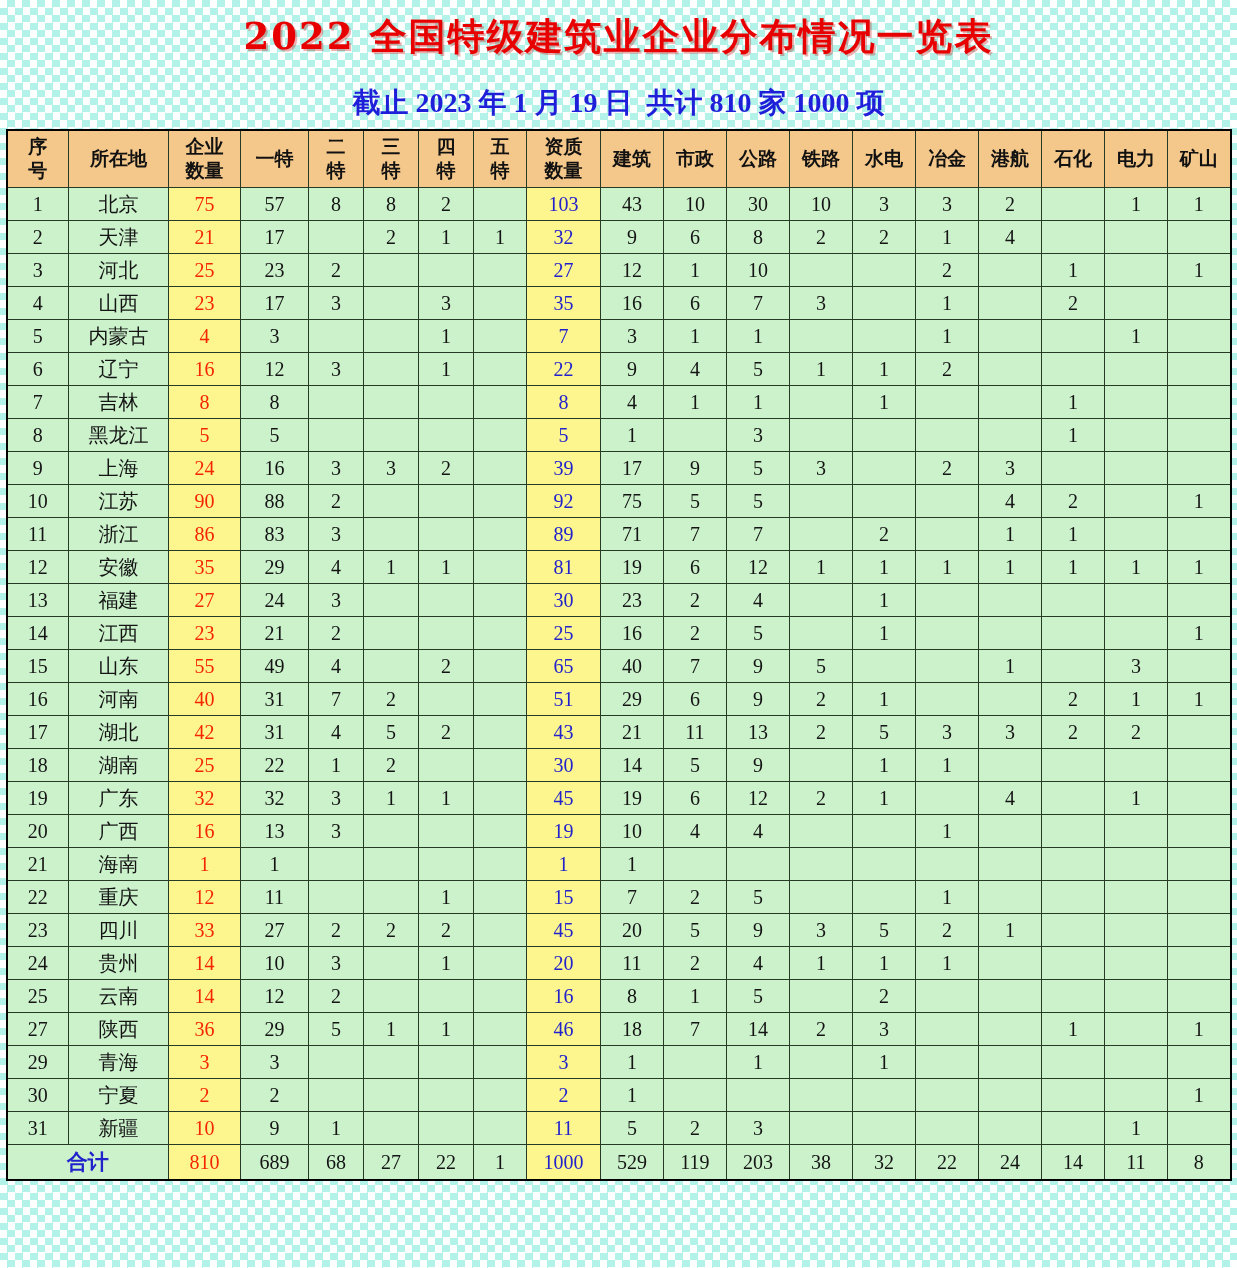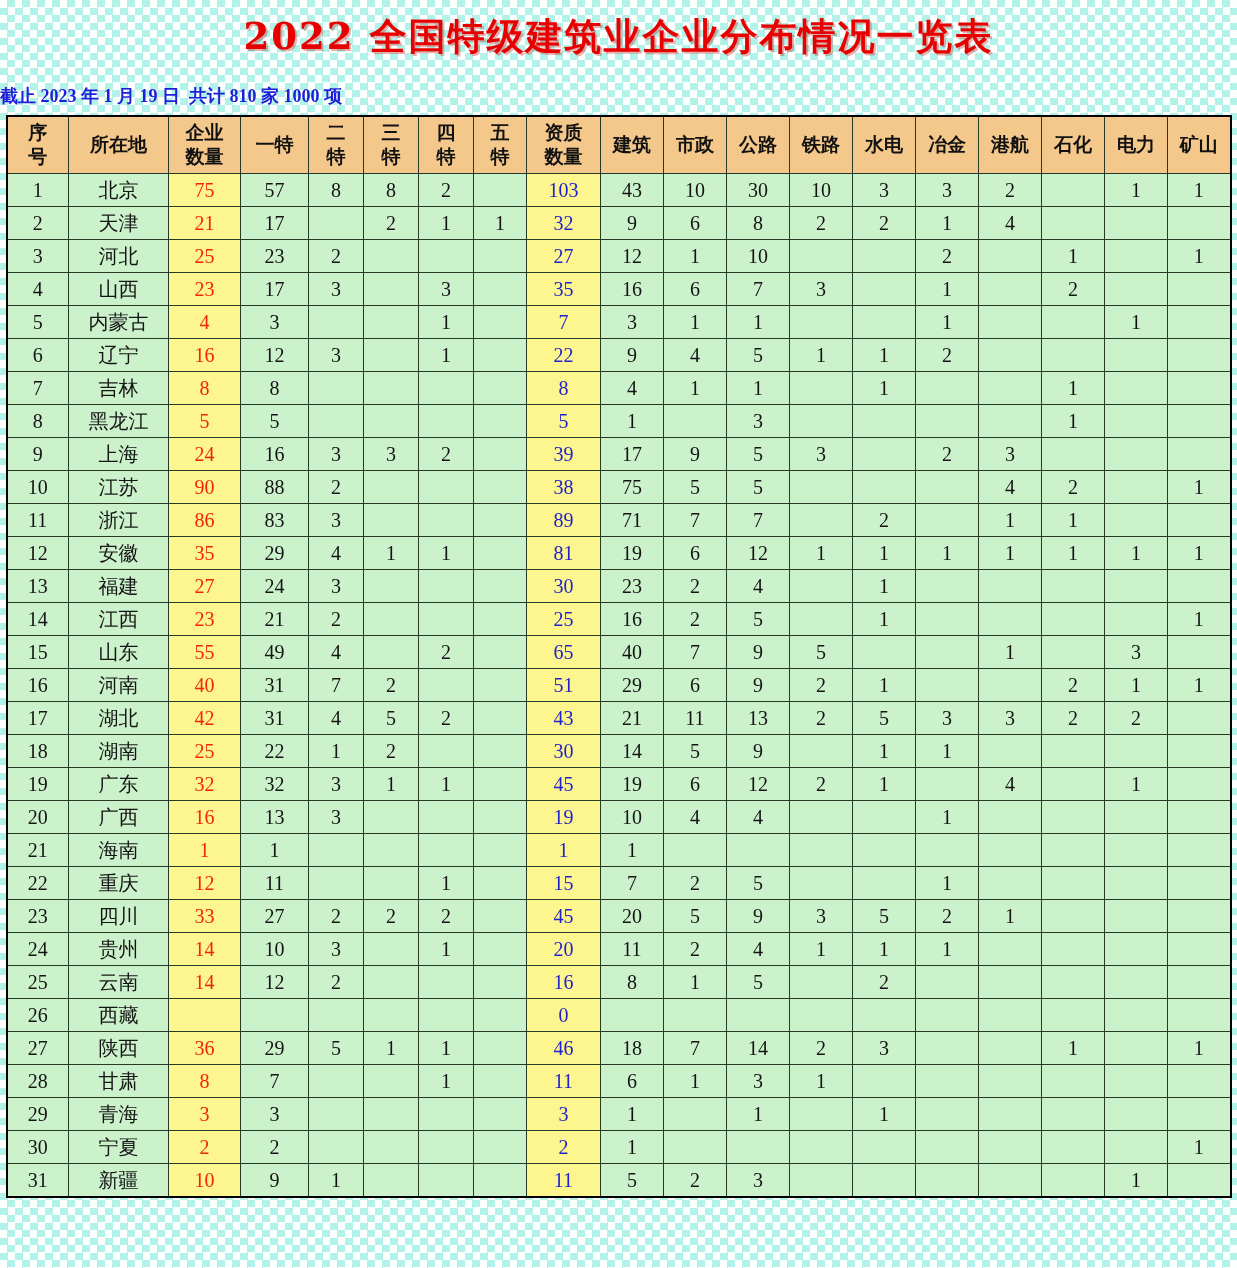--- a/index.html
+++ b/index.html
@@ -11,24 +11,24 @@
   }
   .title{
     text-align:center;margin-top:12px;
     color:var(--title-red,#e80000);
     font-family:"DejaVu Serif",serif;
     font-size:37px;font-weight:bold;letter-spacing:2px;
     text-shadow:2px 2px 0 rgba(190,0,0,.30);
     white-space:pre;
   }
   .subtitle{
-    text-align:left;margin-top:22px;
+    text-align:center;margin-top:22px;
     color:var(--subtitle-blue,#1f1fd9);
     font-family:"Liberation Serif",serif;
-    font-size:18px;font-weight:bold;white-space:pre;
+    font-size:28px;font-weight:bold;white-space:pre;
   }
   table{
     border-collapse:collapse;table-layout:fixed;
     width:1221px;margin:7px auto 0 auto;
     background:var(--cell-green,#ccf2cc);
     border:2px solid #000;
   }
   th,td{
     border:1px solid #263a26;
     text-align:center;vertical-align:middle;
@@ -303,21 +303,21 @@
       </tr>
       <tr>
         <td>10</td>
         <td>江苏</td>
         <td class="qy">90</td>
         <td>88</td>
         <td>2</td>
         <td></td>
         <td></td>
         <td></td>
-        <td class="zz">38</td>
+        <td class="zz">92</td>
         <td>75</td>
         <td>5</td>
         <td>5</td>
         <td></td>
         <td></td>
         <td></td>
         <td>4</td>
         <td>2</td>
         <td></td>
         <td>1</td>
@@ -631,41 +631,20 @@
         <td>5</td>
         <td></td>
         <td>2</td>
         <td></td>
         <td></td>
         <td></td>
         <td></td>
         <td></td>
       </tr>
       <tr>
-        <td>26</td>
-        <td>西藏</td>
-        <td class="qy"></td>
-        <td></td>
-        <td></td>
-        <td></td>
-        <td></td>
-        <td></td>
-        <td class="zz">0</td>
-        <td></td>
-        <td></td>
-        <td></td>
-        <td></td>
-        <td></td>
-        <td></td>
-        <td></td>
-        <td></td>
-        <td></td>
-        <td></td>
-      </tr>
-      <tr>
         <td>27</td>
         <td>陕西</td>
         <td class="qy">36</td>
         <td>29</td>
         <td>5</td>
         <td>1</td>
         <td>1</td>
         <td></td>
         <td class="zz">46</td>
         <td>18</td>
@@ -673,41 +652,20 @@
         <td>14</td>
         <td>2</td>
         <td>3</td>
         <td></td>
         <td></td>
         <td>1</td>
         <td></td>
         <td>1</td>
       </tr>
       <tr>
-        <td>28</td>
-        <td>甘肃</td>
-        <td class="qy">8</td>
-        <td>7</td>
-        <td></td>
-        <td></td>
-        <td>1</td>
-        <td></td>
-        <td class="zz">11</td>
-        <td>6</td>
-        <td>1</td>
-        <td>3</td>
-        <td>1</td>
-        <td></td>
-        <td></td>
-        <td></td>
-        <td></td>
-        <td></td>
-        <td></td>
-      </tr>
-      <tr>
         <td>29</td>
         <td>青海</td>
         <td class="qy">3</td>
         <td>3</td>
         <td></td>
         <td></td>
         <td></td>
         <td></td>
         <td class="zz">3</td>
         <td>1</td>
@@ -755,15 +713,35 @@
         <td>5</td>
         <td>2</td>
         <td>3</td>
         <td></td>
         <td></td>
         <td></td>
         <td></td>
         <td></td>
         <td>1</td>
         <td></td>
+      </tr>
+      <tr id="total-row">
+        <td colspan="2" class="total-label">合计</td>
+        <td class="qy">810</td>
+        <td>689</td>
+        <td>68</td>
+        <td>27</td>
+        <td>22</td>
+        <td>1</td>
+        <td class="zz">1000</td>
+        <td>529</td>
+        <td>119</td>
+        <td>203</td>
+        <td>38</td>
+        <td>32</td>
+        <td>22</td>
+        <td>24</td>
+        <td>14</td>
+        <td>11</td>
+        <td>8</td>
       </tr>
     </tbody>
 </table>
 
 </body></html>

